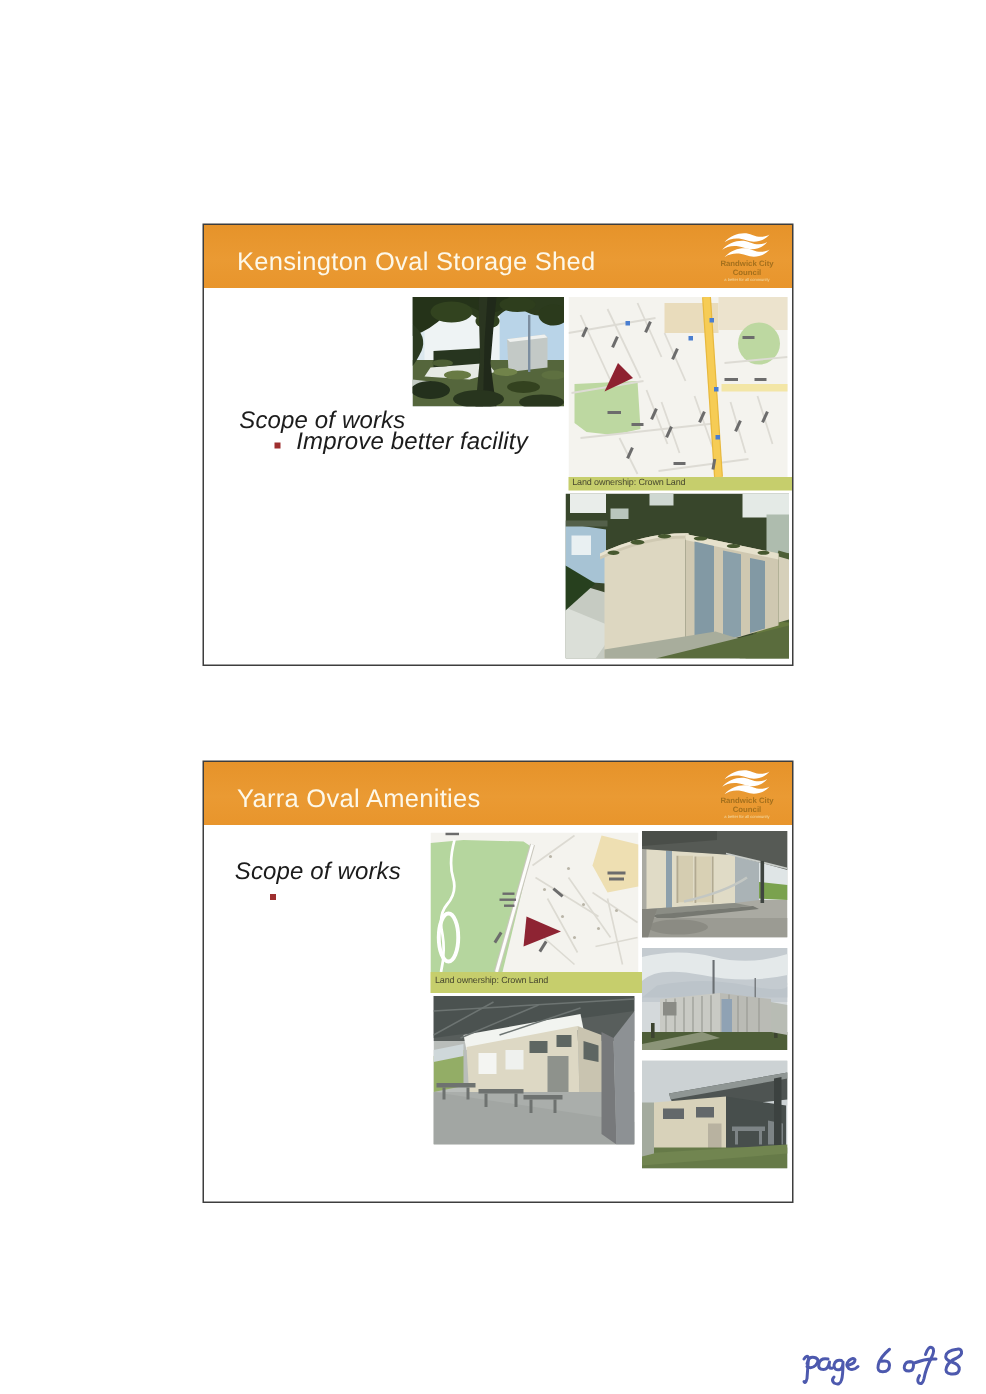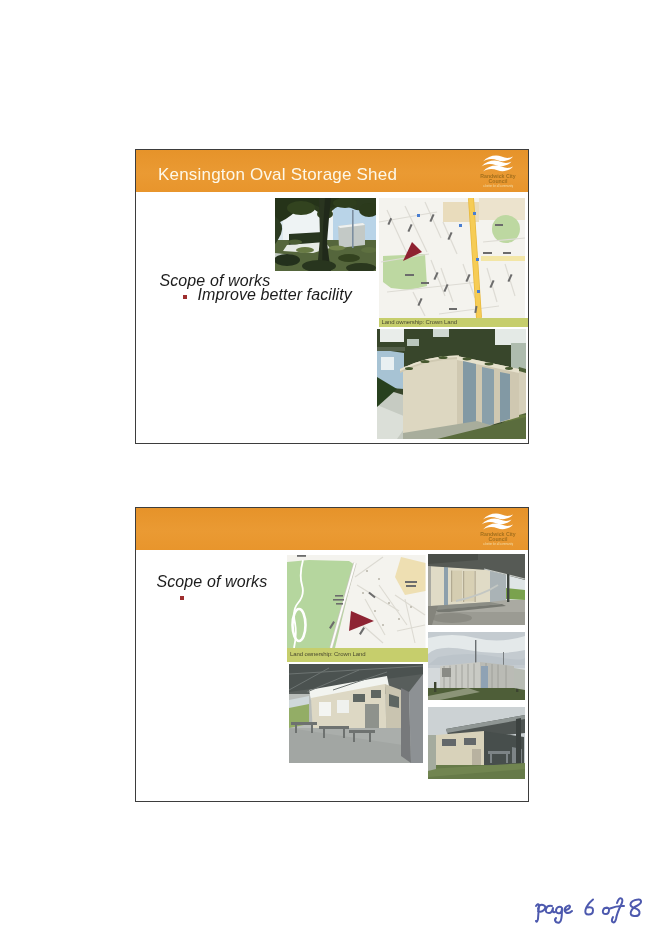--- a/index.html
+++ b/index.html
@@ -153,20 +153,21 @@
     </g>
   </svg>
 
   <div class="scope" style="left:23.5px;top:125px;">Scope of works</div>
   <div class="bullet" style="left:46.5px;top:144.5px;"></div>
   <div class="scope" style="left:61.5px;top:139px;">Improve better facility</div>
 </div>
 
 <div class="slide" style="top:507px;">
   <div class="hbar"></div>
+  <div class="title">Yarra Oval Amenities</div>
   <svg class="ph" style="left:336px;top:3px;" width="52" height="36" viewBox="0 0 52 36">
     <g fill="#ffffff">
       <path d="M11,8.5 C16,2.8 24,1.2 29.5,3.6 C34,5.5 38,5.2 41,3.4 C37.5,8 30.5,9.2 25.5,7.2 C20,5 14.5,5.8 11,8.5 Z"></path>
       <path d="M9.5,13.5 C14.5,7.8 22.5,6.2 28,8.6 C32.5,10.5 36.5,10.2 39.5,8.4 C36,13 29,14.2 24,12.2 C18.5,10 13,10.8 9.5,13.5 Z"></path>
       <path d="M11,18.5 C16,12.8 24,11.2 29.5,13.6 C34,15.5 38,15.2 41,13.4 C37.5,18 30.5,19.2 25.5,17.2 C20,15 14.5,15.8 11,18.5 Z"></path>
     </g>
     <text x="26" y="24.5" font-size="5.2" font-weight="bold" fill="#a4701d" text-anchor="middle">Randwick City</text>
     <text x="26" y="30" font-size="5.2" font-weight="bold" fill="#a4701d" text-anchor="middle">Council</text>
     <text x="26" y="34.2" font-size="2.7" fill="#f2dca8" text-anchor="middle">a better for all community</text>
   </svg>

